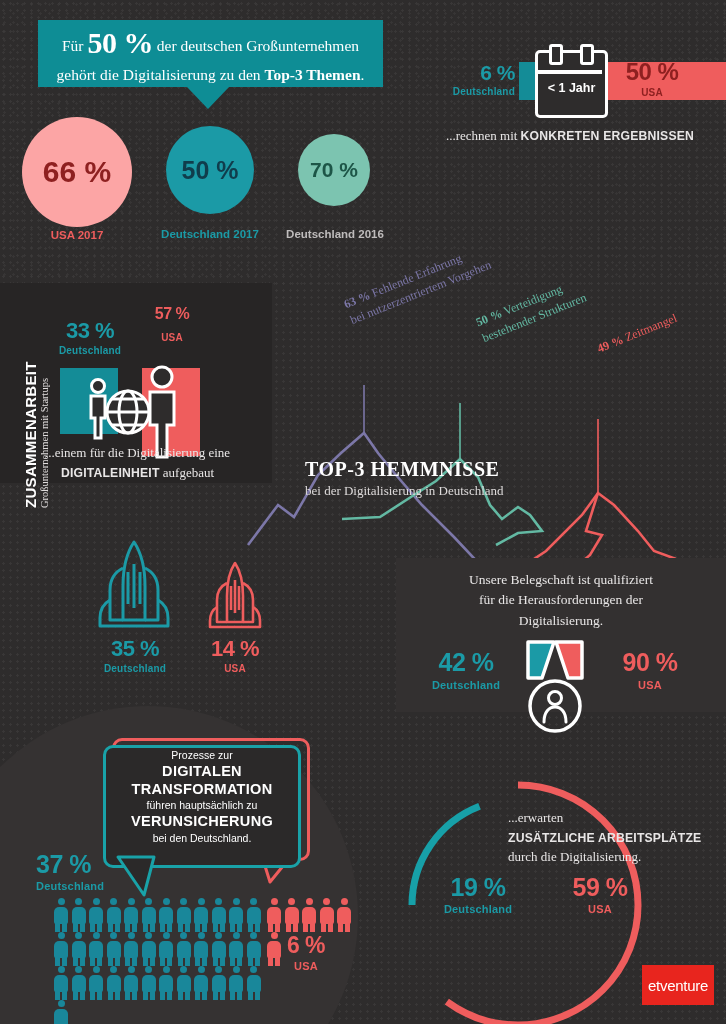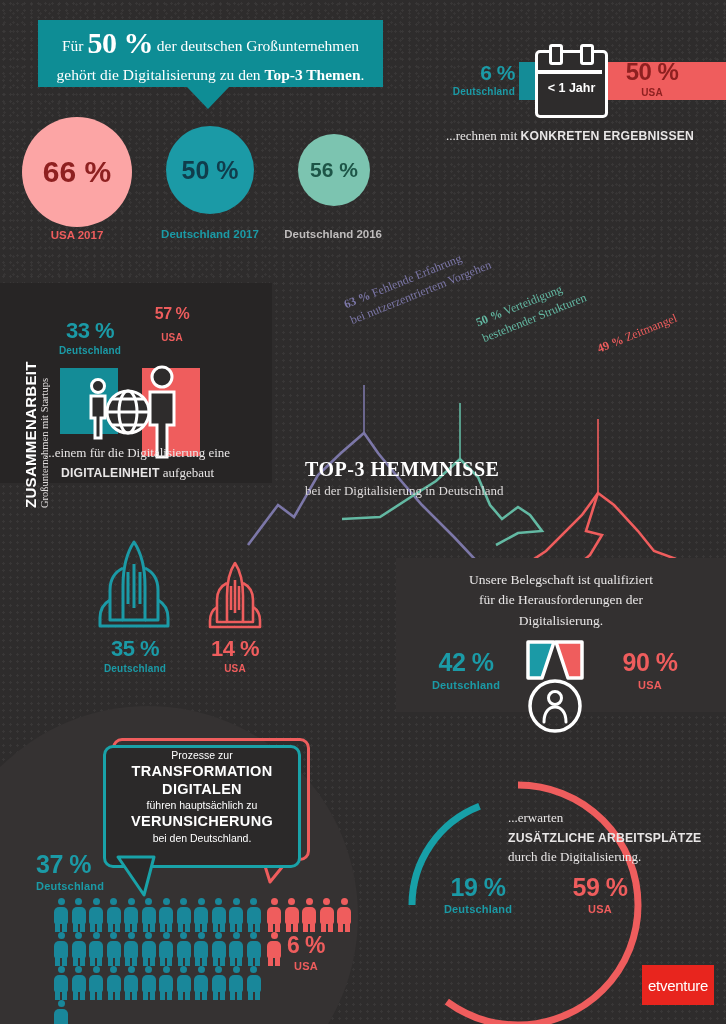--- a/index.html
+++ b/index.html
@@ -210,23 +210,23 @@
   </div>
 
   <div class="stat-circle" style="left:166px;top:126px;width:88px;height:88px;background:#1b9aa6;color:#103d4c;font-size:25px;">
     <span>50 %</span>
   </div>
   <div class="circle-label" style="left:150px;top:228px;width:120px;color:#1b9aa6;">
     <span>Deutschland 2017</span>
   </div>
 
   <div class="stat-circle" style="left:298px;top:134px;width:72px;height:72px;background:#7cc4b0;color:#1d5547;font-size:21px;">
-    <span>56 %</span>
-  </div>
-  <div class="circle-label" style="left:260px;top:228px;width:122px;color:#bfbcbc;text-align:right;">
+    <span>70 %</span>
+  </div>
+  <div class="circle-label" style="left:274px;top:228px;width:122px;color:#bfbcbc;">
     <span>Deutschland 2016</span>
   </div>
 
   <div id="bar-teal"></div>
   <div id="bar-red"></div>
 
   <div class="pct t-teal" style="position:absolute;left:455px;top:62px;width:60px;text-align:right;font-size:21px;">
     <span>6 %</span>
   </div>
   <div class="cap t-teal" style="position:absolute;left:440px;top:86px;width:75px;text-align:right;">
@@ -399,22 +399,22 @@
     <path d="M4 2 L40 2 L14 34 Z" fill="none" stroke="#ef5d5d" stroke-width="3" stroke-linejoin="round"></path>
   </svg>
 
   <div id="bubble-teal"></div>
   <svg width="70" height="46" style="position:absolute;left:108px;top:855px;">
     <path d="M46 2 L10 2 L36 40 Z" fill="#2b2929" stroke="#19a2a8" stroke-width="3" stroke-linejoin="round"></path>
   </svg>
 
   <div id="bubble-text">
     <span>Prozesse zur</span>
+    <span class="b">DIGITALEN</span>
     <span class="b">TRANSFORMATION</span>
-    <span class="b">DIGITALEN</span>
     <span>führen hauptsächlich zu</span>
     <span class="b">VERUNSICHERUNG</span>
     <span>bei den Deutschland.</span>
   </div>
 
   <div class="pct t-teal" style="position:absolute;left:36px;top:852px;font-size:25px;">
     <span>37 %</span>
   </div>
   <div class="cap t-teal" style="position:absolute;left:36px;top:880px;font-size:11px;">
     <span>Deutschland</span>

